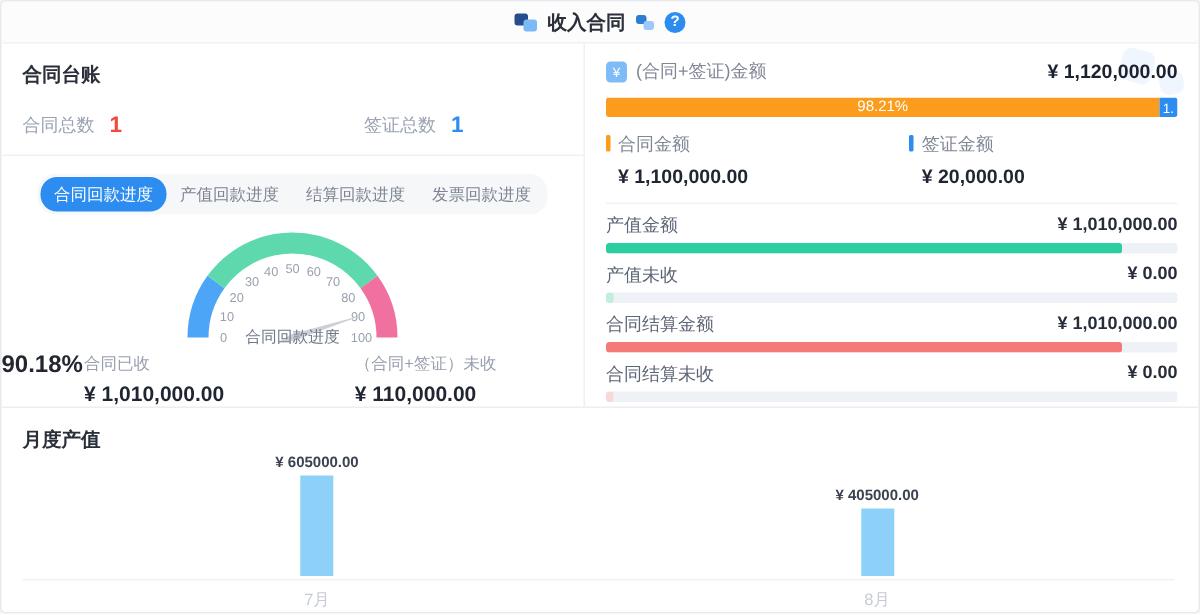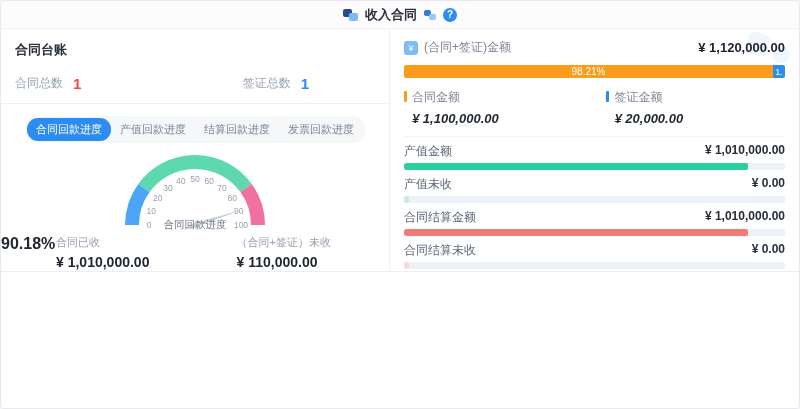--- a/index.html
+++ b/index.html
@@ -54,21 +54,21 @@
   .sum-label { font-size:12px; color:#808695; margin-left:6px; }
   .sum-total { margin-left:auto; font-size:13px; font-weight:bold; color:#1b212e; }
 
   .stackbar { display:flex; height:13px; border-radius:2px; overflow:hidden; margin-top:9px; }
   .seg { display:flex; align-items:center; justify-content:center; color:#fff; font-size:10px; overflow:hidden; white-space:nowrap; }
 
   .legend-row { display:flex; margin-top:9px;gap:24px; }
   .legend-item { width:50%; }
   .chip { display:inline-block; width:3px; height:11px; margin-right:5px; vertical-align:-1px; border-radius:1px; }
   .legend-label { font-size:12px; color:#808695; }
-  .legend-value { font-size:13px; font-weight:bold; color:#1f2531; margin-top:5px; padding-left:8px;font-style:italic; }
+  .legend-value { font-size:13px; font-weight:bold; color:#1f2531; margin-top:5px; padding-left:8px; }
 
   .r-divider { border-top:1px solid #f2f3f6; margin-top:10px; }
 
   .metric-row { margin-top:6px; }
   .metric-line { display:flex; justify-content:space-between; align-items:flex-start; }
   .metric-label { font-size:12px; color:#5c6677; }
   .metric-value { font-size:12px; font-weight:bold; color:#262c38; }
   .metric-track { height:7px; background:#eef1f5; border-radius:2px; margin-top:3px; overflow:hidden; }
   .metric-fill { height:100%; border-radius:2px; }
 
@@ -218,14 +218,30 @@
        <span class="metric-value">¥ 0.00</span>
      </div>
      <div class="metric-track">
        <div class="metric-fill" style="width:1.2%;background:#fbd8d8"></div>
      </div>
           </div>
         </div>
     </div>
   </div>
 
+  <div class="monthly">
+    <div class="monthly-title">月度产值</div>
+    <div class="chart" id="chart">
+      <div class="axis"></div>
+    <div class="bar-group" style="left: 25.5%; top: -1px;">
+          <div class="vlabel">¥ 605000.00</div>
+                     <div class="vbar" style="height:67px;background:#8dd1f9"></div>
+        </div>
+        <div class="mlabel" style="left: 25.5%;">7月</div>
+        <div class="bar-group" style="left: 74%; top: 21px;">
+          <div class="vlabel">¥ 405000.00</div>
+                     <div class="vbar" style="height:45px;background:#8dd1f9"></div>
+        </div>
+        <div class="mlabel" style="left: 74%;">8月</div>
+      </div>
+  </div>
 
 </div>
 
 </body></html>

